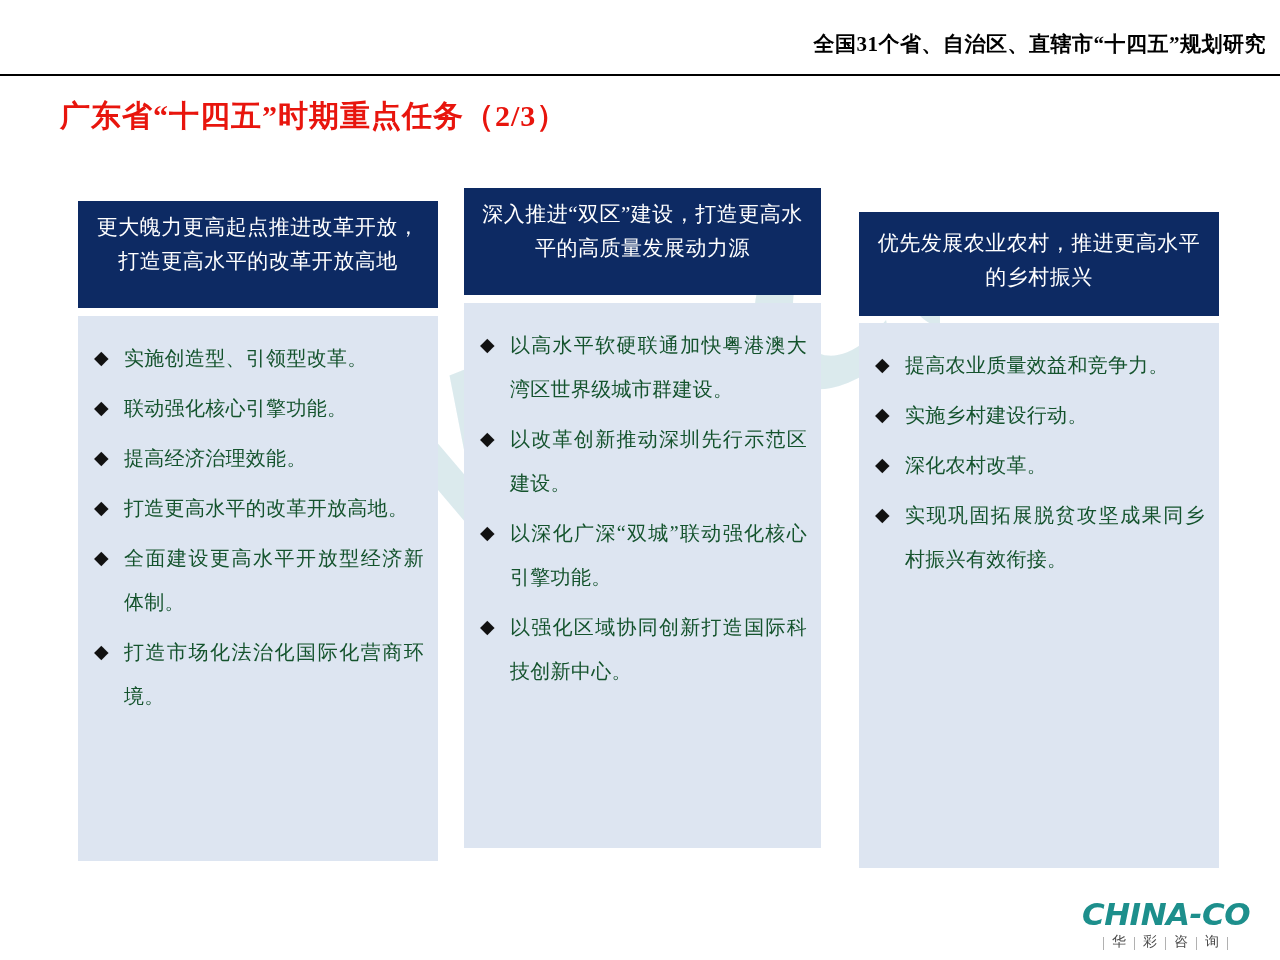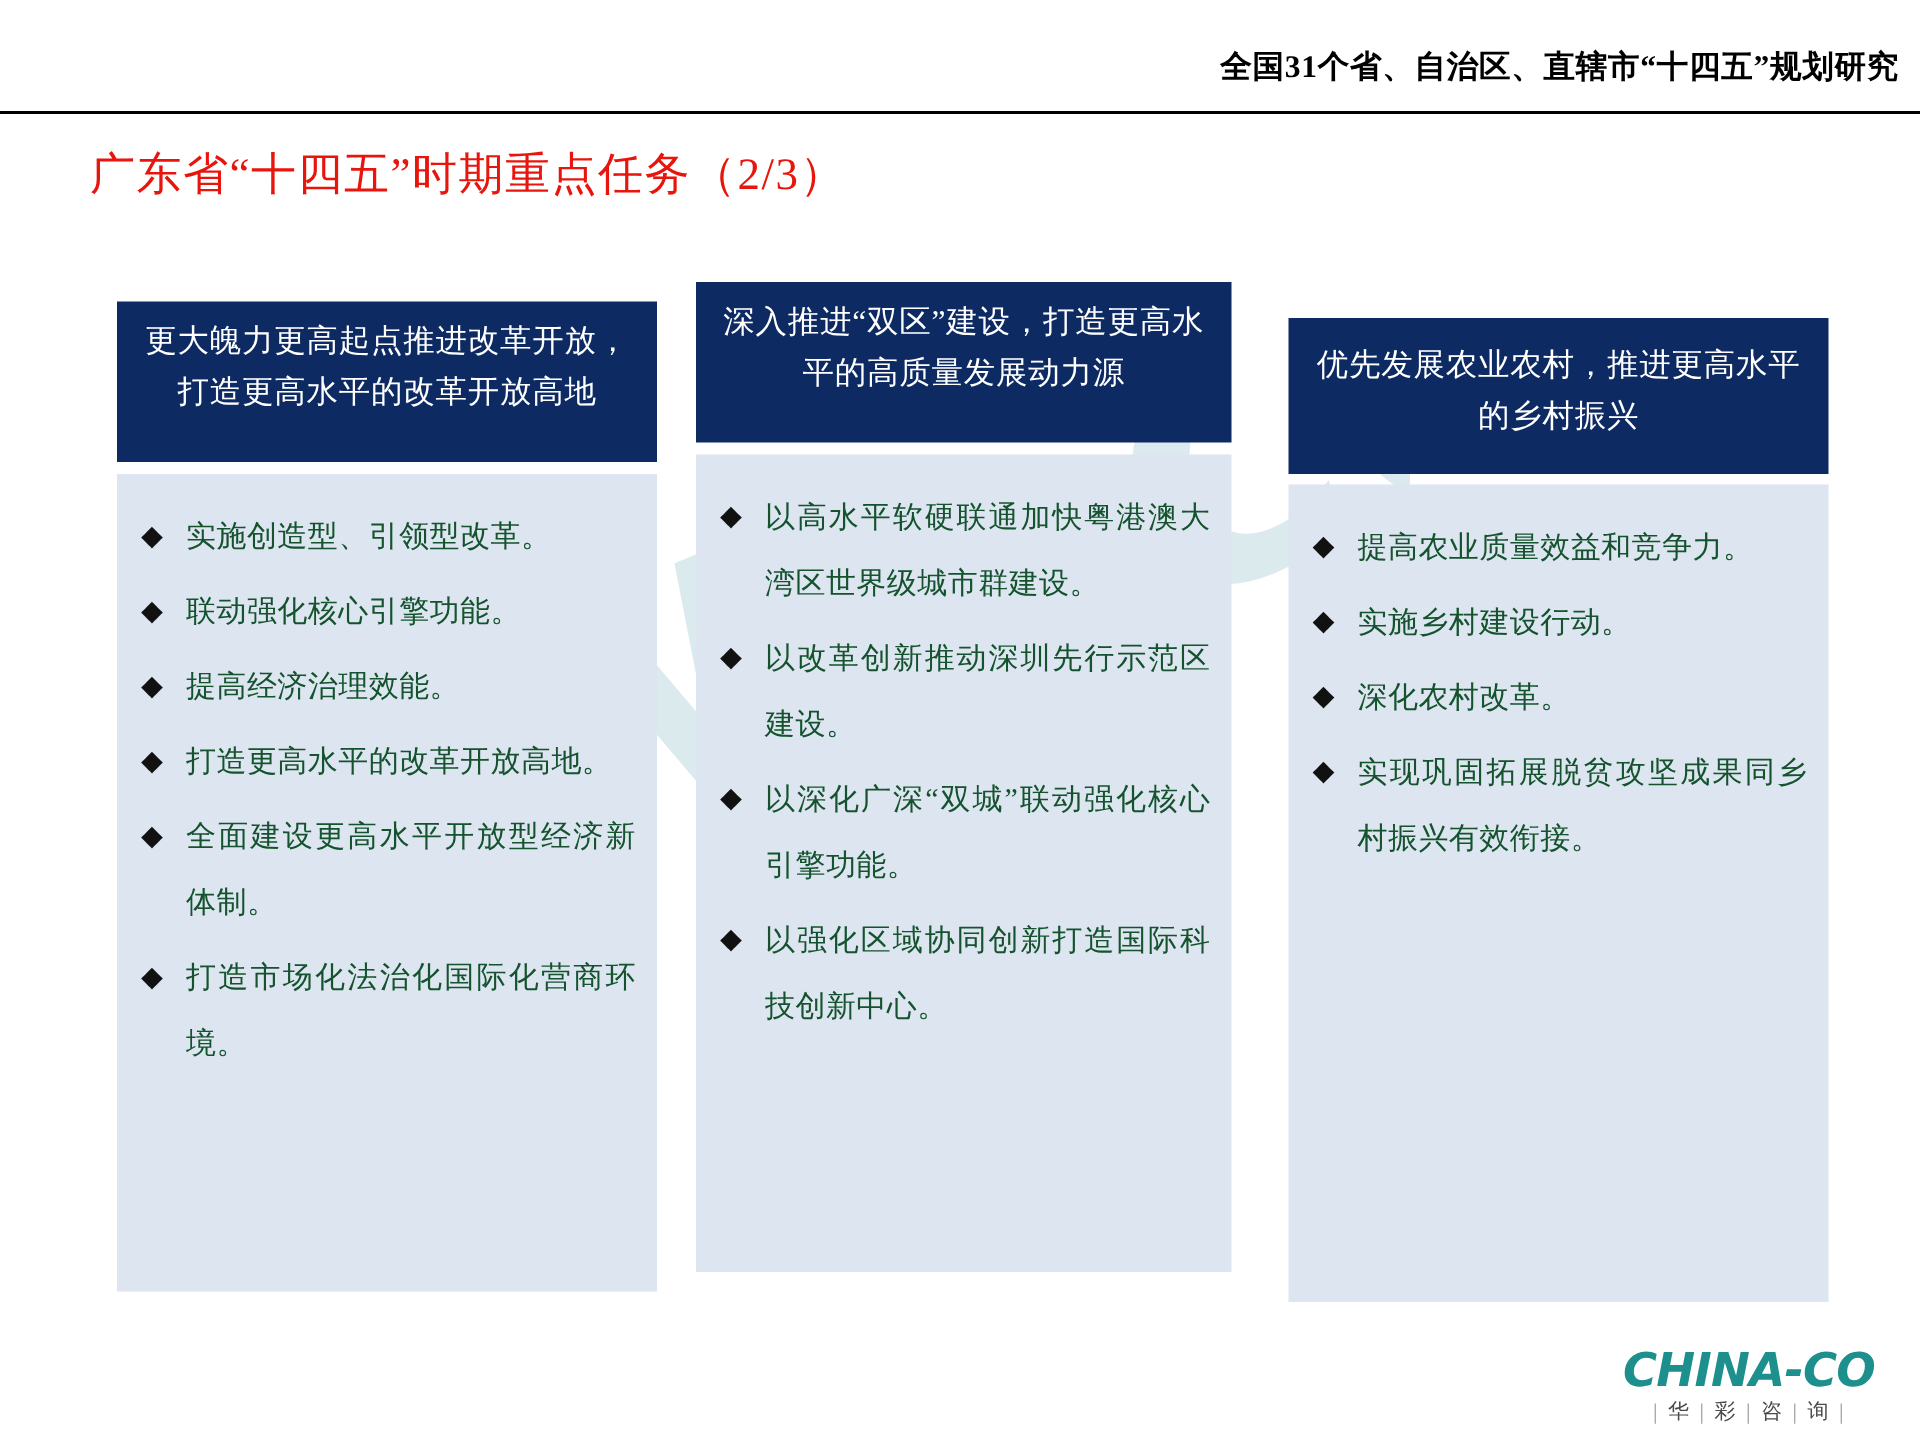--- a/index.html
+++ b/index.html
@@ -56,21 +56,21 @@
     height: 2px;
     background: #000000;
   }
 
   
   #slide-title {
     position: absolute;
     left: 60px;
     top: 96px;
     font-size: 30px;
-    font-weight: normal;
+    font-weight: bold;
     color: #e8150d;
     letter-spacing: 1px;
     white-space: nowrap;
     z-index: 3;
   }
 
   
   .card {
     position: absolute;
     z-index: 2;

